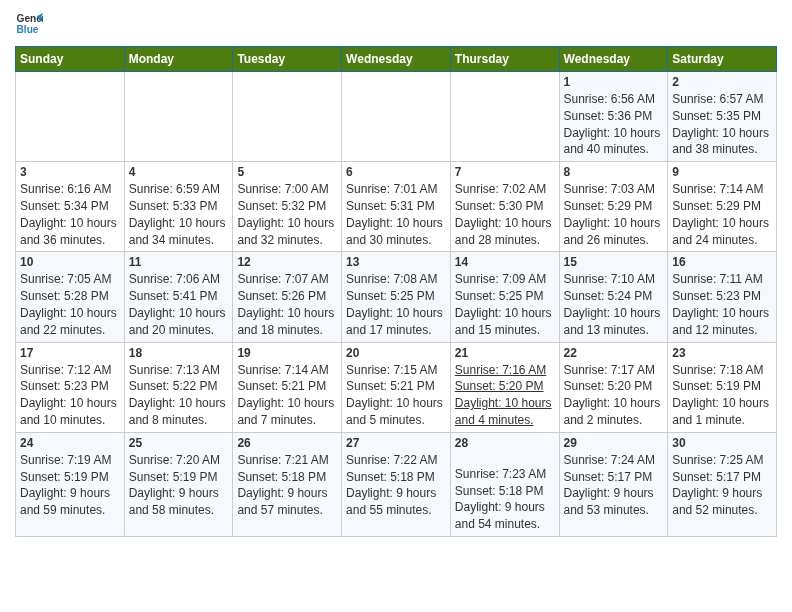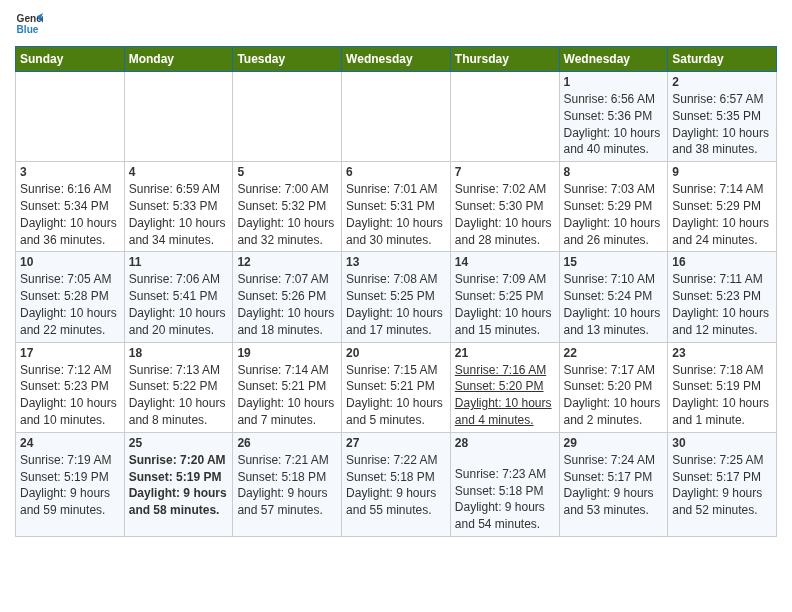--- a/index.html
+++ b/index.html
@@ -292,21 +292,21 @@
         <tr>
           <td>
             <span class="day-num">24</span>
             <div class="day-info" style="white-space: pre-line;">Sunrise: 7:19 AM
 Sunset: 5:19 PM
 Daylight: 9 hours
 and 59 minutes.</div>
           </td>
           <td>
             <span class="day-num">25</span>
-            <div class="day-info" style="white-space: pre-line; font-weight: bold;">Sunrise: 7:20 AM
+            <div class="day-info" style="white-space: pre-line;">Sunrise: 7:20 AM
 Sunset: 5:19 PM
 Daylight: 9 hours
 and 58 minutes.</div>
           </td>
           <td>
             <span class="day-num">26</span>
             <div class="day-info" style="white-space: pre-line;">Sunrise: 7:21 AM
 Sunset: 5:18 PM
 Daylight: 9 hours
 and 57 minutes.</div>

